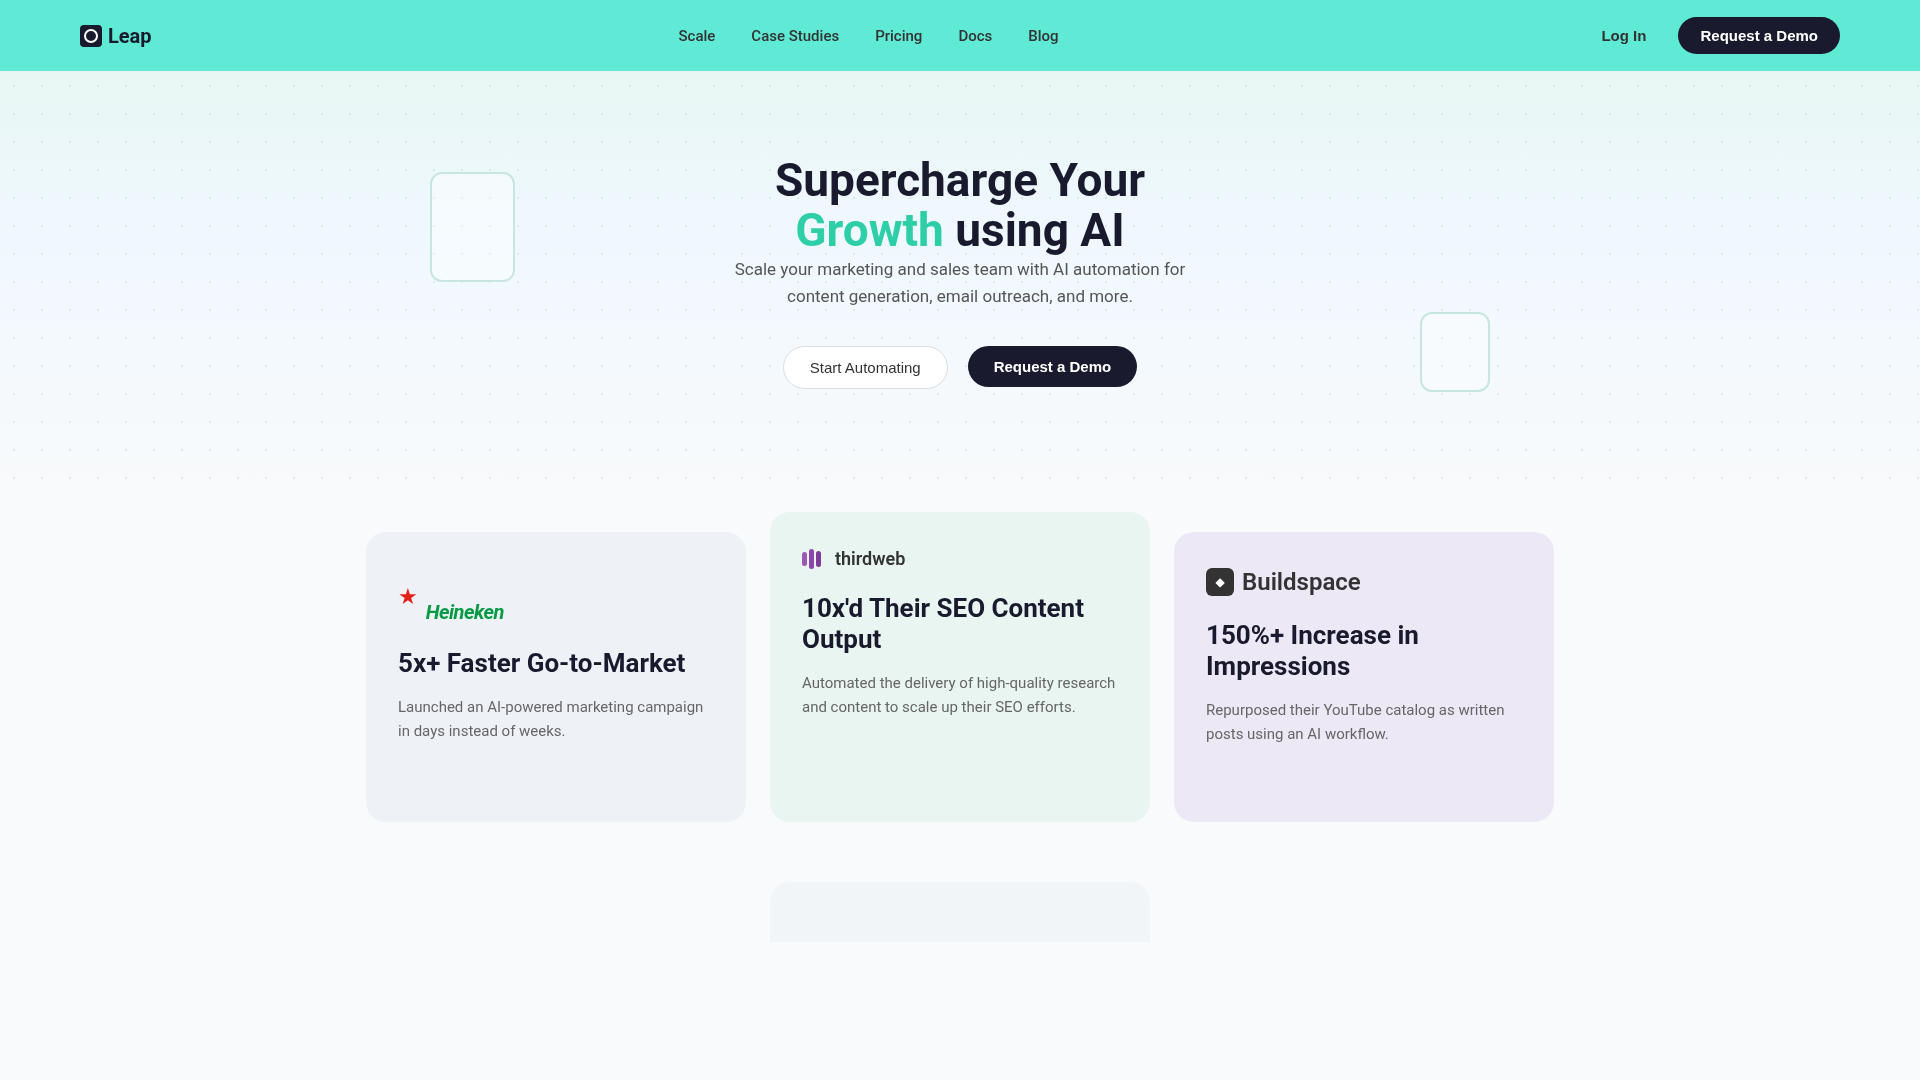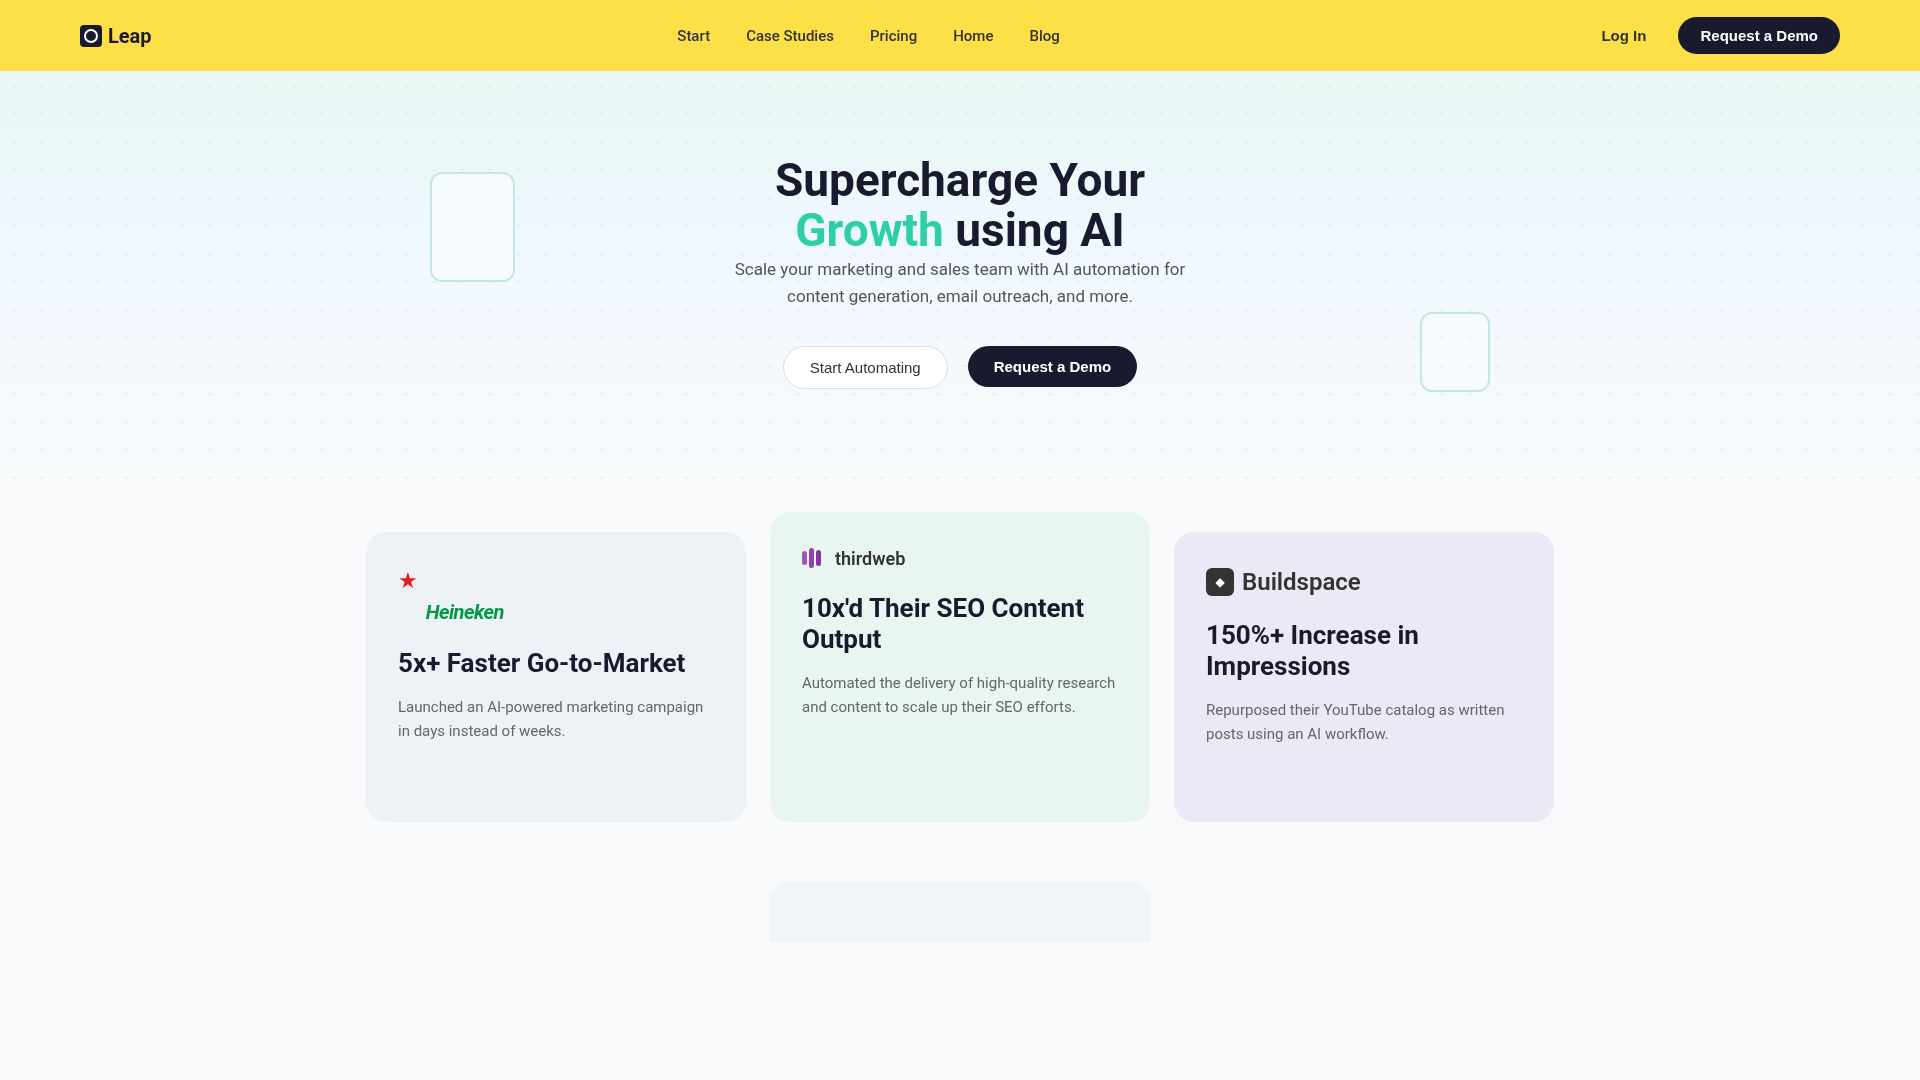--- a/index.html
+++ b/index.html
@@ -17,21 +17,21 @@
       overflow-x: hidden;
     }
 
     
     nav {
       display: flex;
       align-items: center;
       justify-content: space-between;
       padding: 0 80px;
       height: 72px;
-      background: #fde047;
+      background: #5eead4;
       border-bottom: 1px solid #f0f0f0;
       position: relative;
       z-index: 10;
     }
 
     .nav-logo {
       display: flex;
       align-items: center;
       gap: 6px;
       font-weight: 700;
@@ -226,21 +226,21 @@
       margin-top: -20px;
       min-height: 310px;
     }
 
     .card-3 {
       background: #ede8f5;
     }
 
     .card-logo {
       display: flex;
-      align-items: flex-start;
+      align-items: center;
       gap: 8px;
       margin-bottom: 8px;
     }
 
     
     .heineken-star {
       color: #e32119;
       font-size: 22px;
     }
 
@@ -333,24 +333,24 @@
 <body>
 
 <nav>
   <a href="#" class="nav-logo">
     <div class="nav-logo-icon"></div>
     <span>Leap</span>
   </a>
 
   <ul class="nav-links">
 
-  <li><a href="#">Start</a></li>
+  <li><a href="#">Scale</a></li>
       <li><a href="#">Case Studies</a></li>
       <li><a href="#">Pricing</a></li>
-      <li><a href="#">Home</a></li>
+      <li><a href="#">Docs</a></li>
       <li><a href="#">Blog</a></li>
     </ul>
 
   <div class="nav-right">
     <button class="btn-login">Log In</button>
     <button class="btn-demo-nav">Request a Demo</button>
   </div>
 </nav>
 
 <section class="hero">

